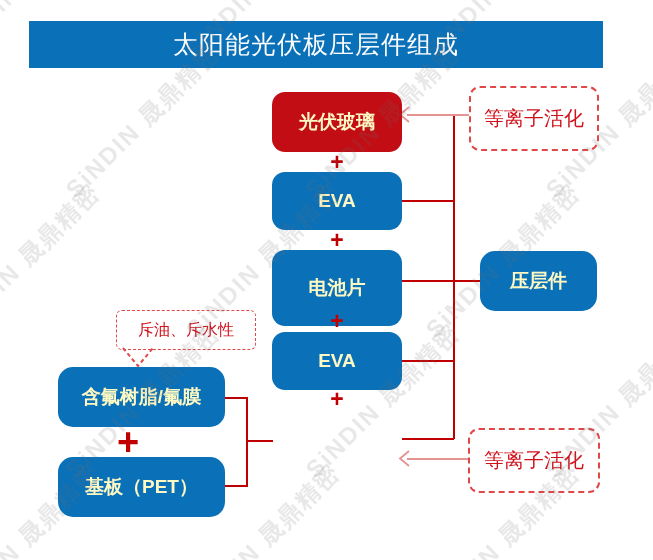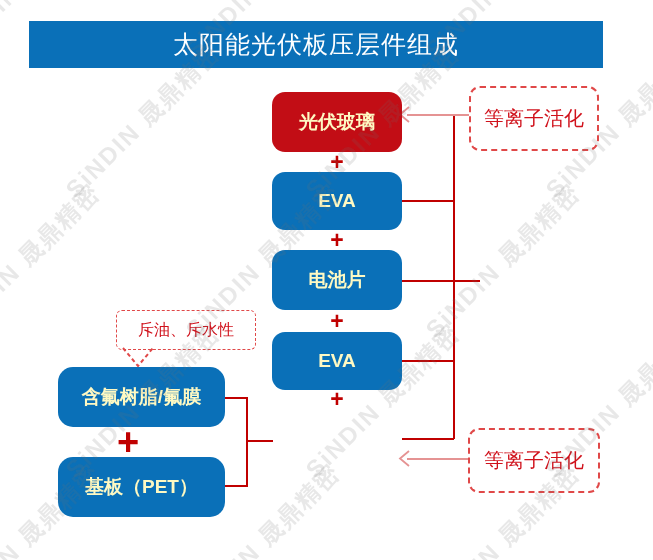--- a/index.html
+++ b/index.html
@@ -86,25 +86,26 @@
   <div class="hline" style="left:246px;top:440px;width:27px;"></div>
 
   <svg class="arrow-svg" style="left:120px;top:346px;" width="36" height="23" viewBox="0 0 36 23">
     <path d="M3,2 L18,20 L33,2" fill="none" stroke="#e04848" stroke-width="2" stroke-dasharray="4,3"></path>
   </svg>
 
   <div class="box red stack" style="top:92px;height:60px;">光伏玻璃</div>
   <div class="plus mid" style="top:152px;">+</div>
   <div class="box blue stack" style="top:172px;height:58px;">EVA</div>
   <div class="plus mid" style="top:230px;">+</div>
-  <div class="box blue stack" style="top:250px;height:60px;">电池片</div>
+  <div class="box blue stack" style="top:250px;height:76px;">电池片</div>
   <div class="plus mid" style="top:311px;">+</div>
   <div class="box blue stack" style="top:332px;height:58px;">EVA</div>
   <div class="plus mid" style="top:389px;">+</div>
 
+  <div class="box blue" style="left:480px;top:251px;width:117px;height:60px;border-radius:15px;">压层件</div>
 
   <div class="dashed" style="left:469px;top:86px;width:126px;height:61px;font-size:20px;">等离子活化</div>
   <div class="dashed" style="left:468px;top:428px;width:128px;height:61px;font-size:20px;">等离子活化</div>
   <div class="dashed" style="left:72px;top:310px;width:138px;height:38px;font-size:16px;border-width:1.5px;border-radius:6px;margin-left:44px;">斥油、斥水性</div>
 
   <div class="box blue leftcol" style="top:367px;height:60px;">含氟树脂/氟膜</div>
   <div class="plus big" style="top:427px;">+</div>
   <div class="box blue leftcol" style="top:457px;height:60px;">基板（PET）</div>
 
 </div>

